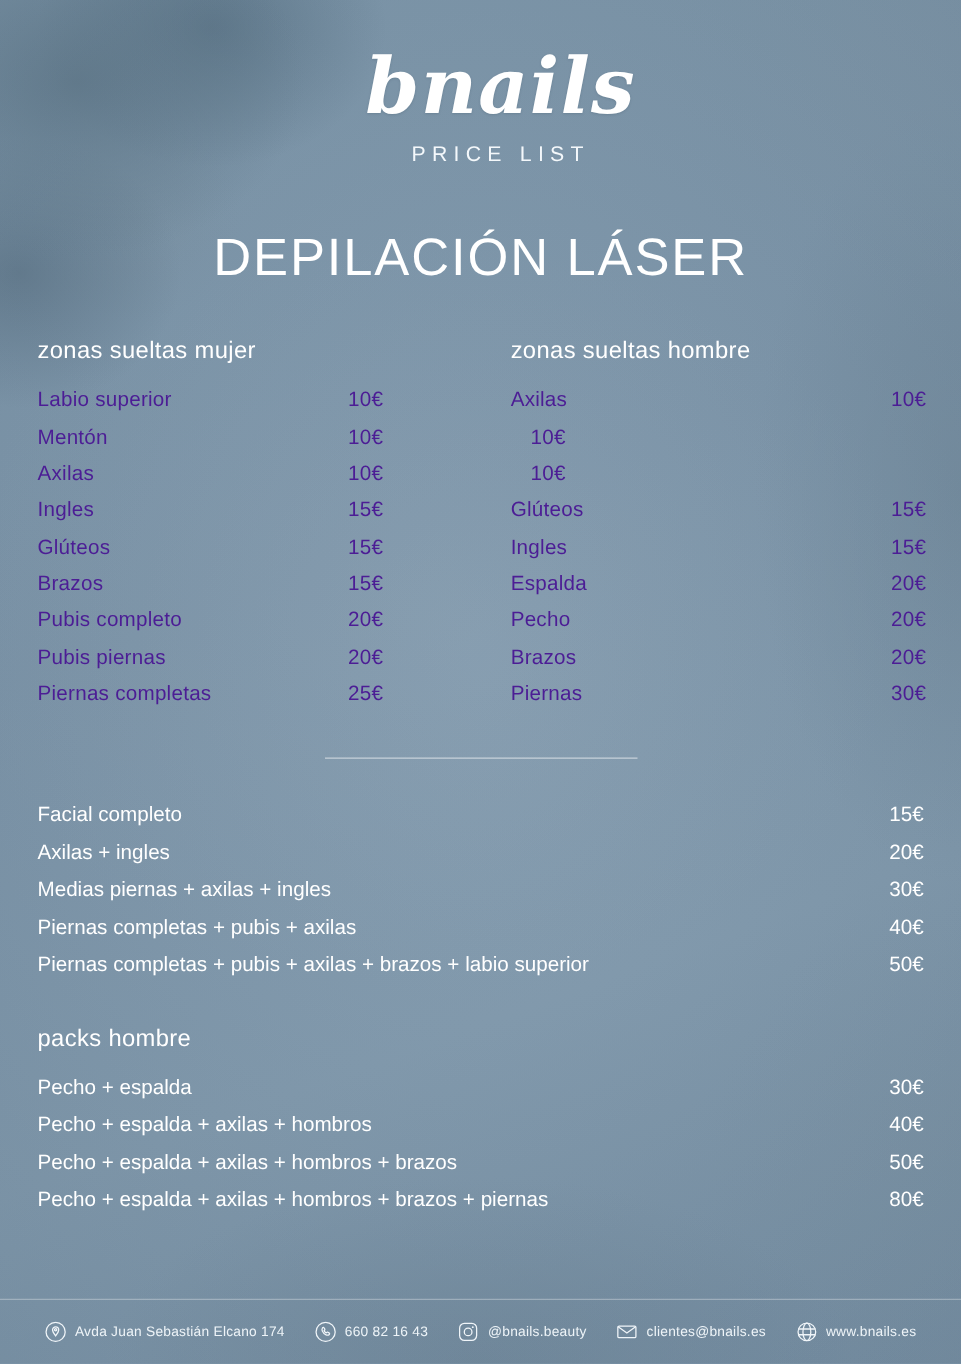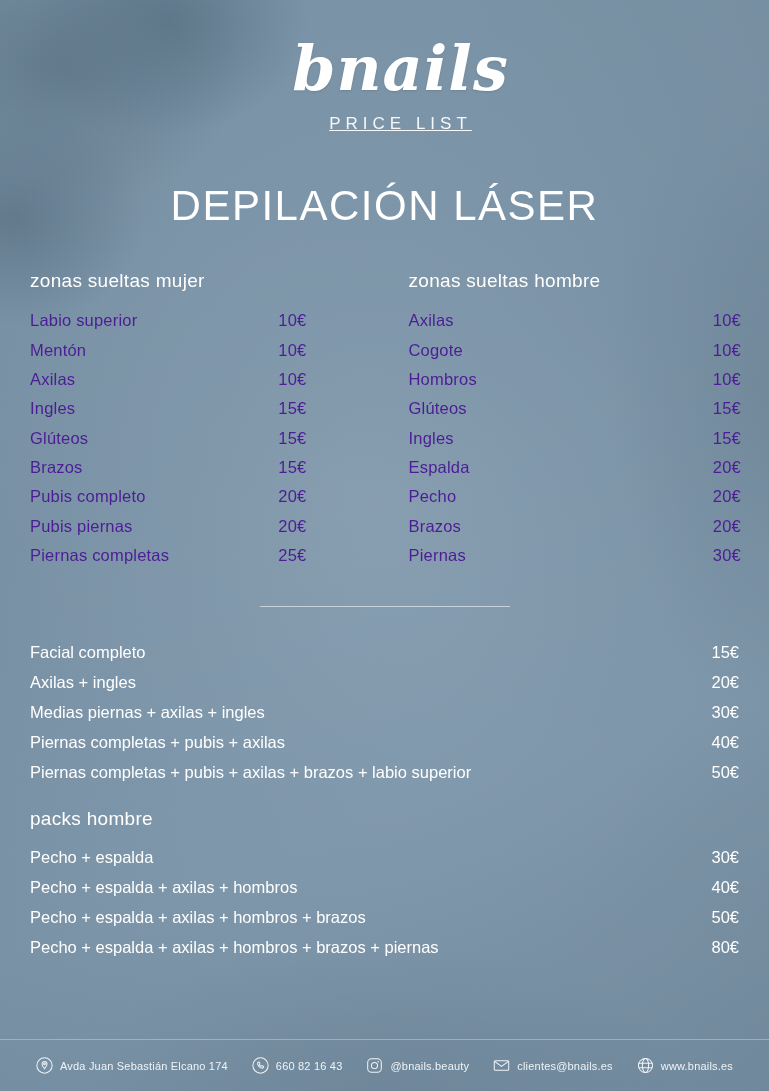--- a/index.html
+++ b/index.html
@@ -64,21 +64,20 @@
     line-height: 1;
     color: #ffffff;
     text-shadow: 0 1px 2px rgba(40,60,78,0.18);
   }
   .brand-sub {
     margin-top: 14px;
     font-size: 17px;
     letter-spacing: 5px;
     font-weight: 300;
     color: #f4f8fb;
-    text-decoration: underline;
   }
 
   .doc-title {
     text-align: center;
     margin-top: 48px;
     font-size: 42px;
     font-weight: 300;
     letter-spacing: 1.5px;
     color: #ffffff;
   }
@@ -140,21 +139,21 @@
   .pack-row {
     display: flex;
     align-items: baseline;
     font-size: 16.5px;
     font-weight: 300;
     padding: 5.5px 0;
   }
   .pack-row .name { flex: 1 1 auto; }
   .pack-row .price { flex: 0 0 auto; min-width: 46px; text-align: right; }
 
-  .packs-hombre { margin-top: 21px; }
+  .packs-hombre { margin-top: 34px; }
 
   
   .footer {
     position: absolute;
     left: 0; right: 0;
     bottom: 0;
     height: 52px;
     display: flex;
     align-items: center;
     justify-content: center;
@@ -243,25 +242,23 @@
     </div>
 
     <div class="col col-right">
       <div class="section-head">zonas sueltas hombre</div>
       <div class="rows">
         <div class="row">
           <span class="name">Axilas</span>
           <span class="price">10€</span>
         </div>
         <div class="row">
-          <span class="name">Cogote</span>
-          <span class="price">10€</span>
-        </div>
-        <div class="row">
-          <span class="name">Hombros</span>
+          <span class="price">10€</span>
+        </div>
+        <div class="row">
           <span class="price">10€</span>
         </div>
         <div class="row">
           <span class="name">Glúteos</span>
           <span class="price">15€</span>
         </div>
         <div class="row">
           <span class="name">Ingles</span>
           <span class="price">15€</span>
         </div>

